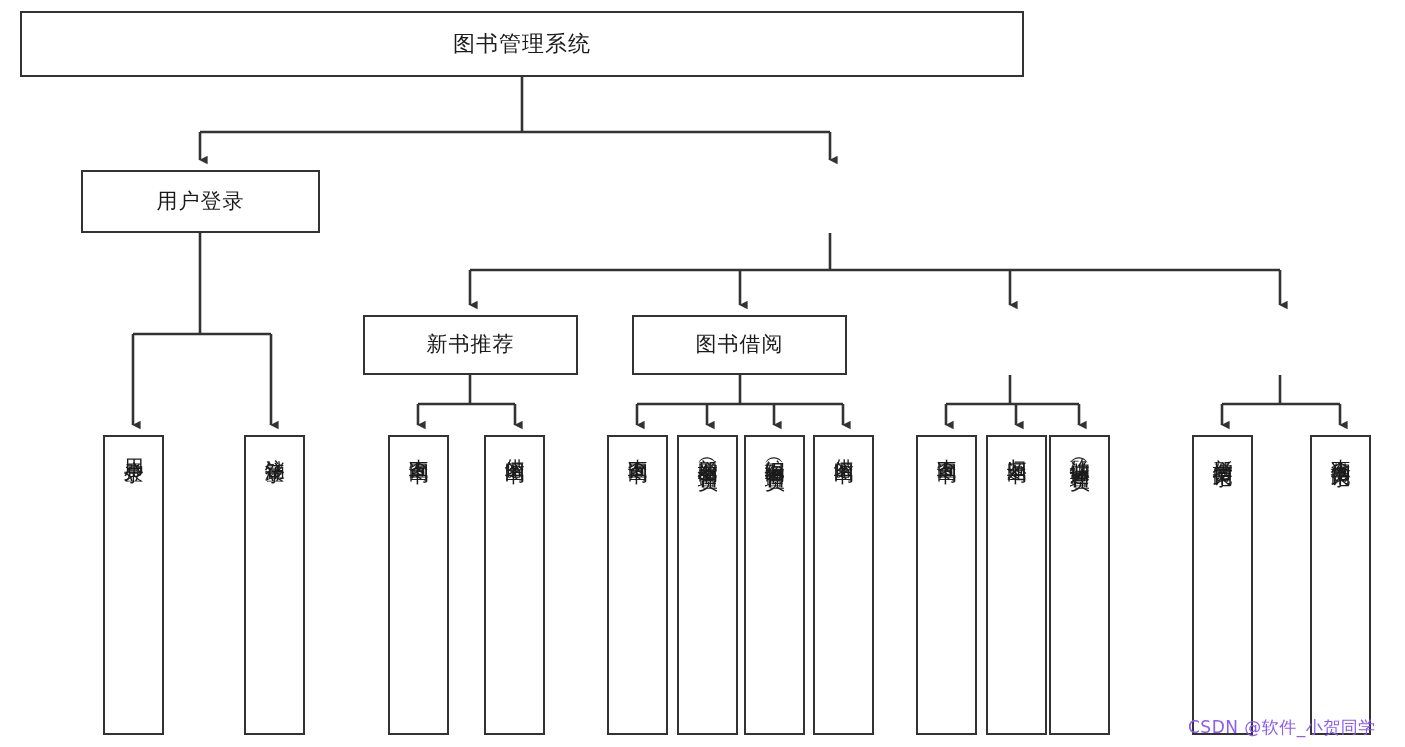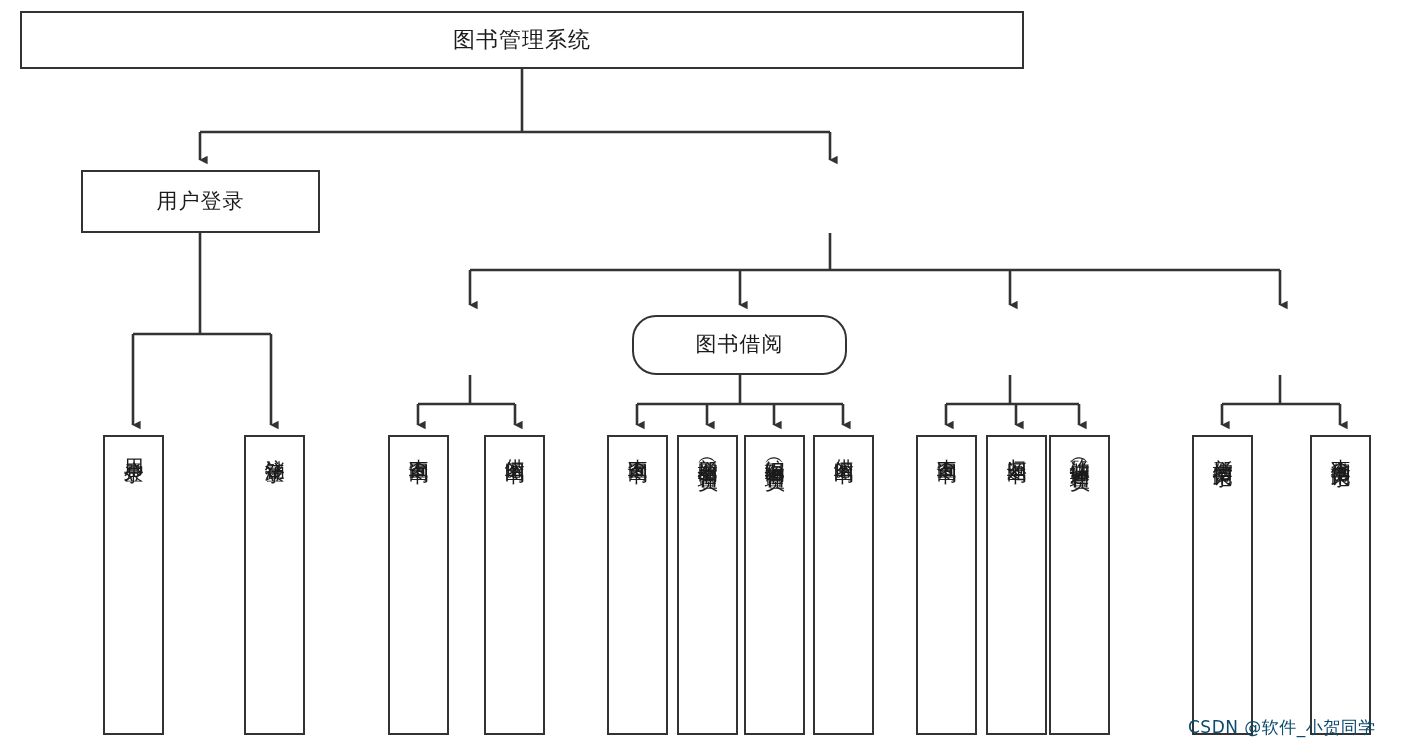--- a/index.html
+++ b/index.html
@@ -61,21 +61,21 @@
     line-height: 1.18;
     letter-spacing: 2px;
     white-space: normal;
     max-height: 286px;
   }
   .watermark {
     position: absolute;
     left: 1188px;
     top: 716px;
     font-size: 17px;
-    color: #0c4a6e;
+    color: #8b5cf6;
     white-space: nowrap;
     letter-spacing: 0.5px;
   }
 </style>
 </head>
 <body>
 
 <div id="canvas">
 
   <svg class="wires" viewBox="0 0 1405 747" xmlns="http://www.w3.org/2000/svg">
@@ -121,29 +121,32 @@
       <path d="M1016,404 L1016,425" marker-end="url(#arrow)"></path>
       <path d="M1079,404 L1079,425" marker-end="url(#arrow)"></path>
 
       <path d="M1280,375 L1280,404"></path>
       <path d="M1222,404 L1340,404"></path>
       <path d="M1222,404 L1222,425" marker-end="url(#arrow)"></path>
       <path d="M1340,404 L1340,425" marker-end="url(#arrow)"></path>
     </g>
   </svg>
 
-  <div class="node h root" style="left:20px; top:11px; width:1004px; height:58px;">
+  <div class="node h root" style="left:20px; top:11px; width:1004px; height:66px;">
     <span class="label">图书管理系统</span>
   </div>
 
   <div class="node h" style="left:81px; top:170px; width:239px; height:63px;">
     <span class="label">用户登录</span>
   </div>
 
-  <div class="node h" style="left:632px; top:315px; width:215px; height:60px;border-radius:24px;">
+  <div class="node h" style="left:363px; top:315px; width:215px; height:60px;">
+    <span class="label">新书推荐</span>
+  </div>
+  <div class="node h" style="left:632px; top:315px; width:215px; height:60px;">
     <span class="label">图书借阅</span>
   </div>
 
   <div class="node v" style="left:103px; top:435px; width:61px; height:300px;">
     <span class="label">用户登录</span>
   </div>
   <div class="node v" style="left:244px; top:435px; width:61px; height:300px;">
     <span class="label">注销登录</span>
   </div>
   <div class="node v" style="left:388px; top:435px; width:61px; height:300px;">

